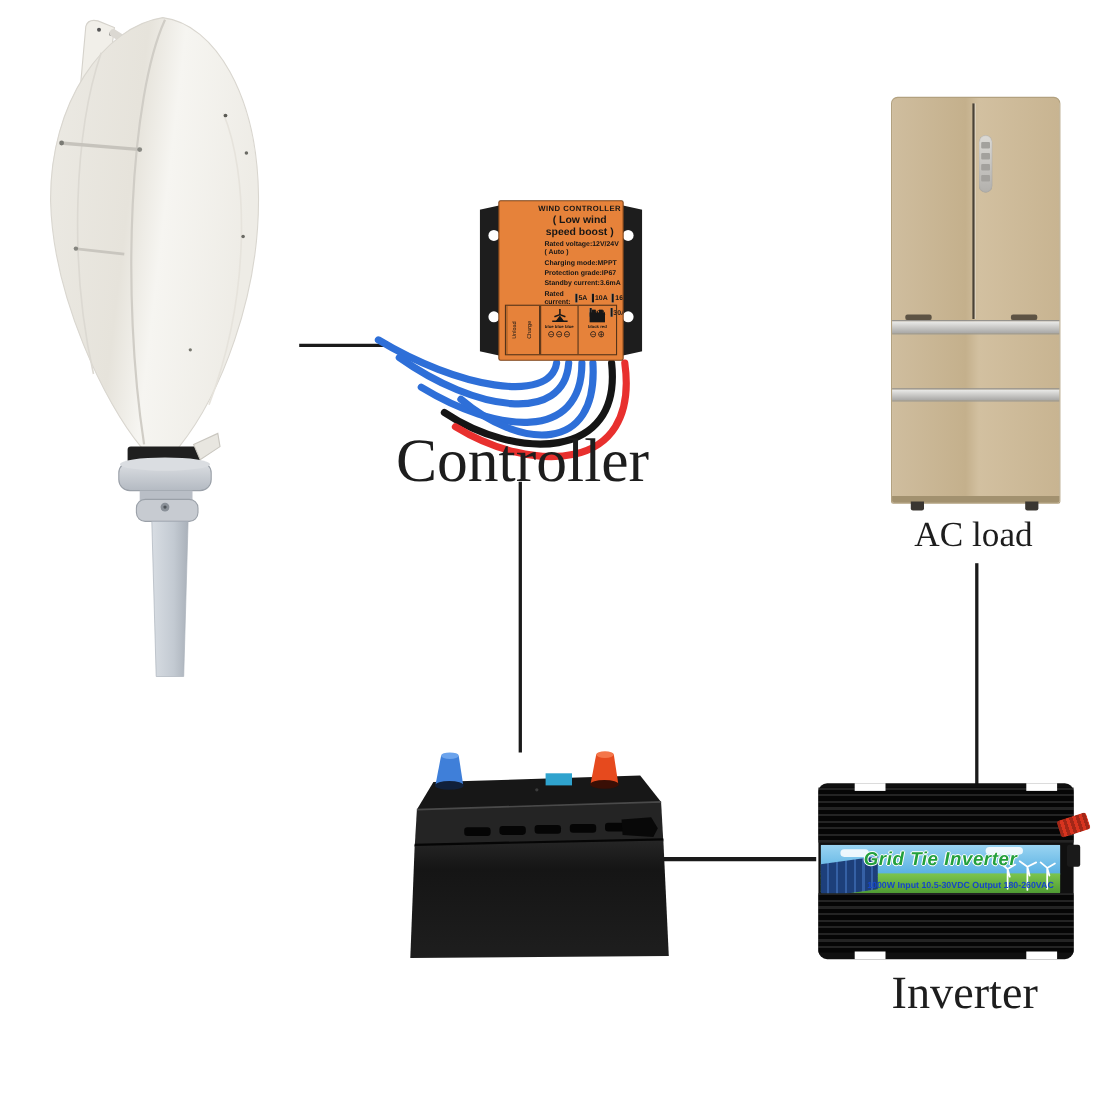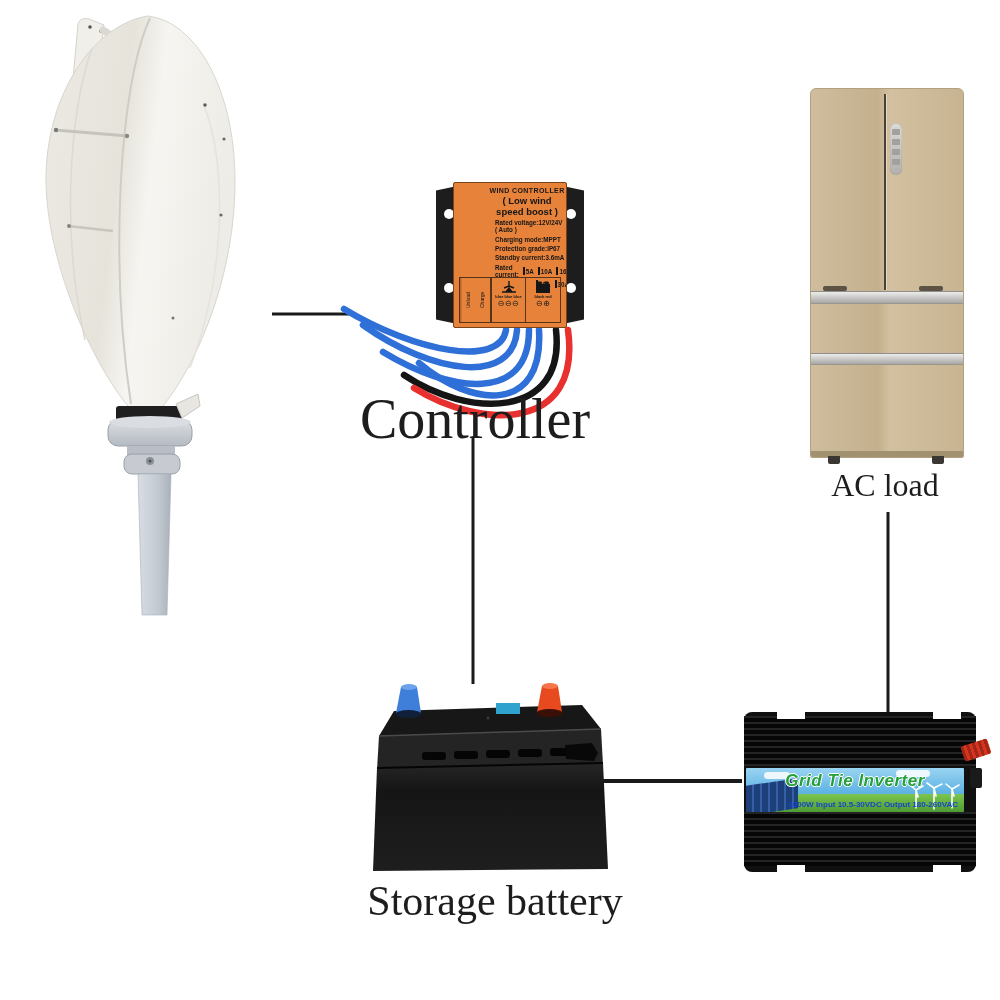--- a/index.html
+++ b/index.html
@@ -301,16 +301,16 @@
         </g>
       </svg>
       <div class="inv-title">Grid Tie Inverter</div>
       <div class="inv-spec">1000W  Input 10.5-30VDC  Output 180-260VAC</div>
     </div>
     <div class="inv-terminal"></div>
     <div class="inv-knob"></div>
   </div>
 
   <div class="caption" style="left:355px;top:386px;width:240px;font-size:56px;">Controller</div>
-  <div class="caption" style="left:325px;top:876px;width:340px;font-size:42px;">Storage battery</div>
+  <div class="caption" style="left:772px;top:878px;width:210px;font-size:42px;">Inverter</div>
   <div class="caption" style="left:795px;top:466px;width:180px;font-size:32px;">AC load</div>
 
 </div>
 
 </body></html>

